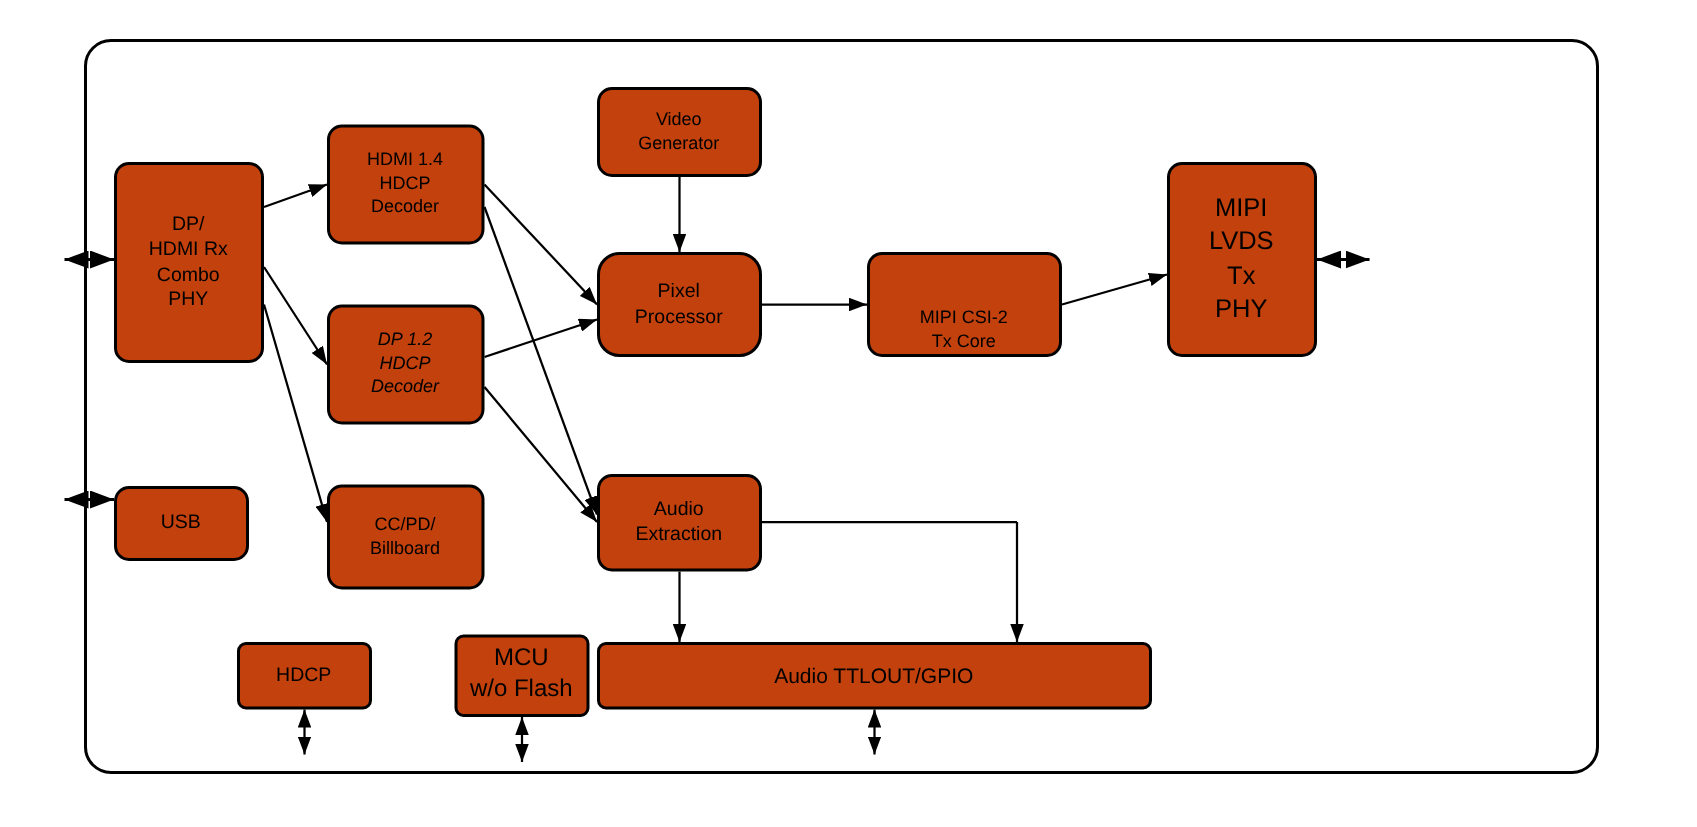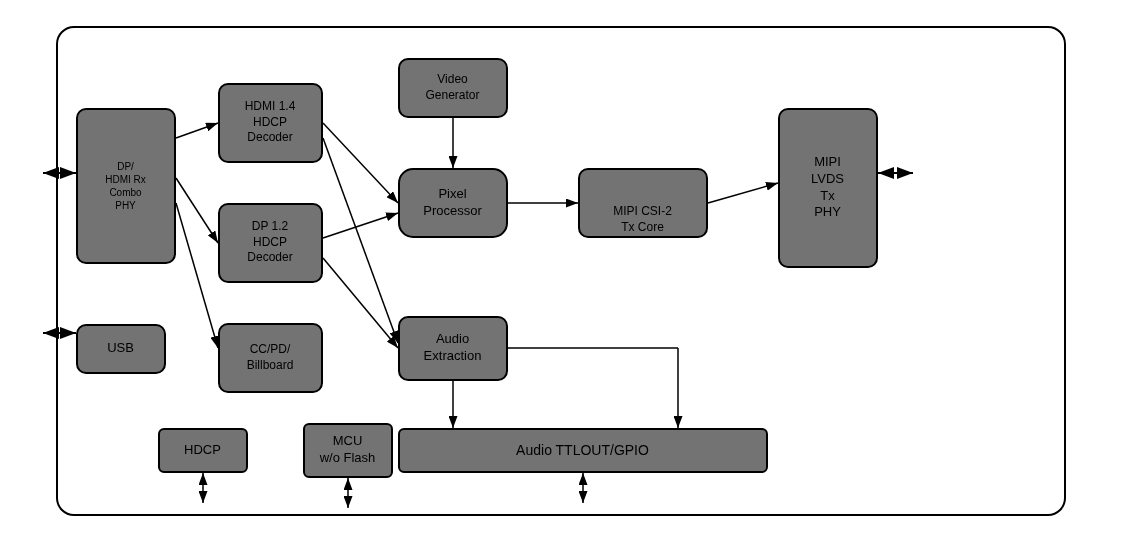--- a/index.html
+++ b/index.html
@@ -26,21 +26,21 @@
       width: 1010px;
       height: 490px;
       border: 2.5px solid #000;
       border-radius: 18px;
       background: #fff;
     }
     .block {
       position: absolute;
       border: 2px solid #000;
       border-radius: 10px;
-      background: #737373;
+      background: #c2410c;
       display: flex;
       align-items: center;
       justify-content: center;
       text-align: center;
       font-size: 13px;
       font-weight: 500;
       line-height: 1.3;
     }
     svg.arrows {
       position: absolute;
@@ -54,39 +54,39 @@
     .arrow-head {
       fill: #000;
     }
   </style>
 </head>
 <body>
 
 <div class="diagram-container">
   <div class="outer-box">
 
-    <div class="block" style="left:18px; top:80px; width:100px; height:156px; font-size:10px;">
+    <div class="block" style="left:18px; top:80px; width:100px; height:134px; font-size:13px;">
       <span style="white-space:pre-line;">DP/
 HDMI Rx
 Combo
 PHY</span>
     </div>
 
     <div class="block" style="left:18px; top:296px; width:90px; height:50px; font-size:13px;">
       <span>USB</span>
     </div>
 
     <div class="block" style="left:160px; top:55px; width:105px; height:80px; font-size:12px;">
       <span style="white-space:pre-line;">HDMI 1.4
 HDCP
 Decoder</span>
     </div>
 
     <div class="block" style="left:160px; top:175px; width:105px; height:80px; font-size:12px;">
-      <span style="white-space:pre-line;">DP 1.2
+      <span style="white-space:pre-line;font-style:italic;">DP 1.2
 HDCP
 Decoder</span>
     </div>
 
     <div class="block" style="left:160px; top:295px; width:105px; height:70px; font-size:12px;">
       <span style="white-space:pre-line;">CC/PD/
 Billboard</span>
     </div>
 
     <div class="block" style="left:340px; top:30px; width:110px; height:60px; font-size:12px;">
@@ -97,41 +97,41 @@
     <div class="block" style="left:340px; top:140px; width:110px; height:70px; font-size:13px;border-radius:15px;">
       <span style="white-space:pre-line;">Pixel
 Processor</span>
     </div>
 
     <div class="block" style="left:520px; top:140px; width:130px; height:70px; font-size:12px;align-items:flex-end;">
       <span style="white-space:pre-line;">MIPI CSI-2
 Tx Core</span>
     </div>
 
-    <div class="block" style="left:720px; top:80px; width:100px; height:160px; font-size:13px;">
+    <div class="block" style="left:720px; top:80px; width:100px; height:130px; font-size:17px;">
       <span style="white-space:pre-line;">MIPI
 LVDS
 Tx
 PHY</span>
     </div>
 
     <div class="block" style="left:340px; top:288px; width:110px; height:65px; font-size:13px;">
       <span style="white-space:pre-line;">Audio
 Extraction</span>
     </div>
 
     <div class="block" style="left:340px; top:400px; width:370px; height:45px; font-size:14px; border-radius:6px;">
       <span>Audio TTLOUT/GPIO</span>
     </div>
 
     <div class="block" style="left:100px; top:400px; width:90px; height:45px; font-size:13px; border-radius:6px;">
       <span>HDCP</span>
     </div>
 
-    <div class="block" style="left:245px; top:395px; width:90px; height:55px; font-size:13px; border-radius:6px;">
+    <div class="block" style="left:245px; top:395px; width:90px; height:55px; font-size:16px; border-radius:6px;">
       <span style="white-space:pre-line;">MCU
 w/o Flash</span>
     </div>
 
     <svg class="arrows">
       <defs>
         <marker id="arrowhead" markerWidth="8" markerHeight="6" refX="8" refY="3" orient="auto">
           <polygon points="0 0, 8 3, 0 6" class="arrow-head"></polygon>
         </marker>
         <marker id="arrowhead-left" markerWidth="8" markerHeight="6" refX="0" refY="3" orient="auto">

